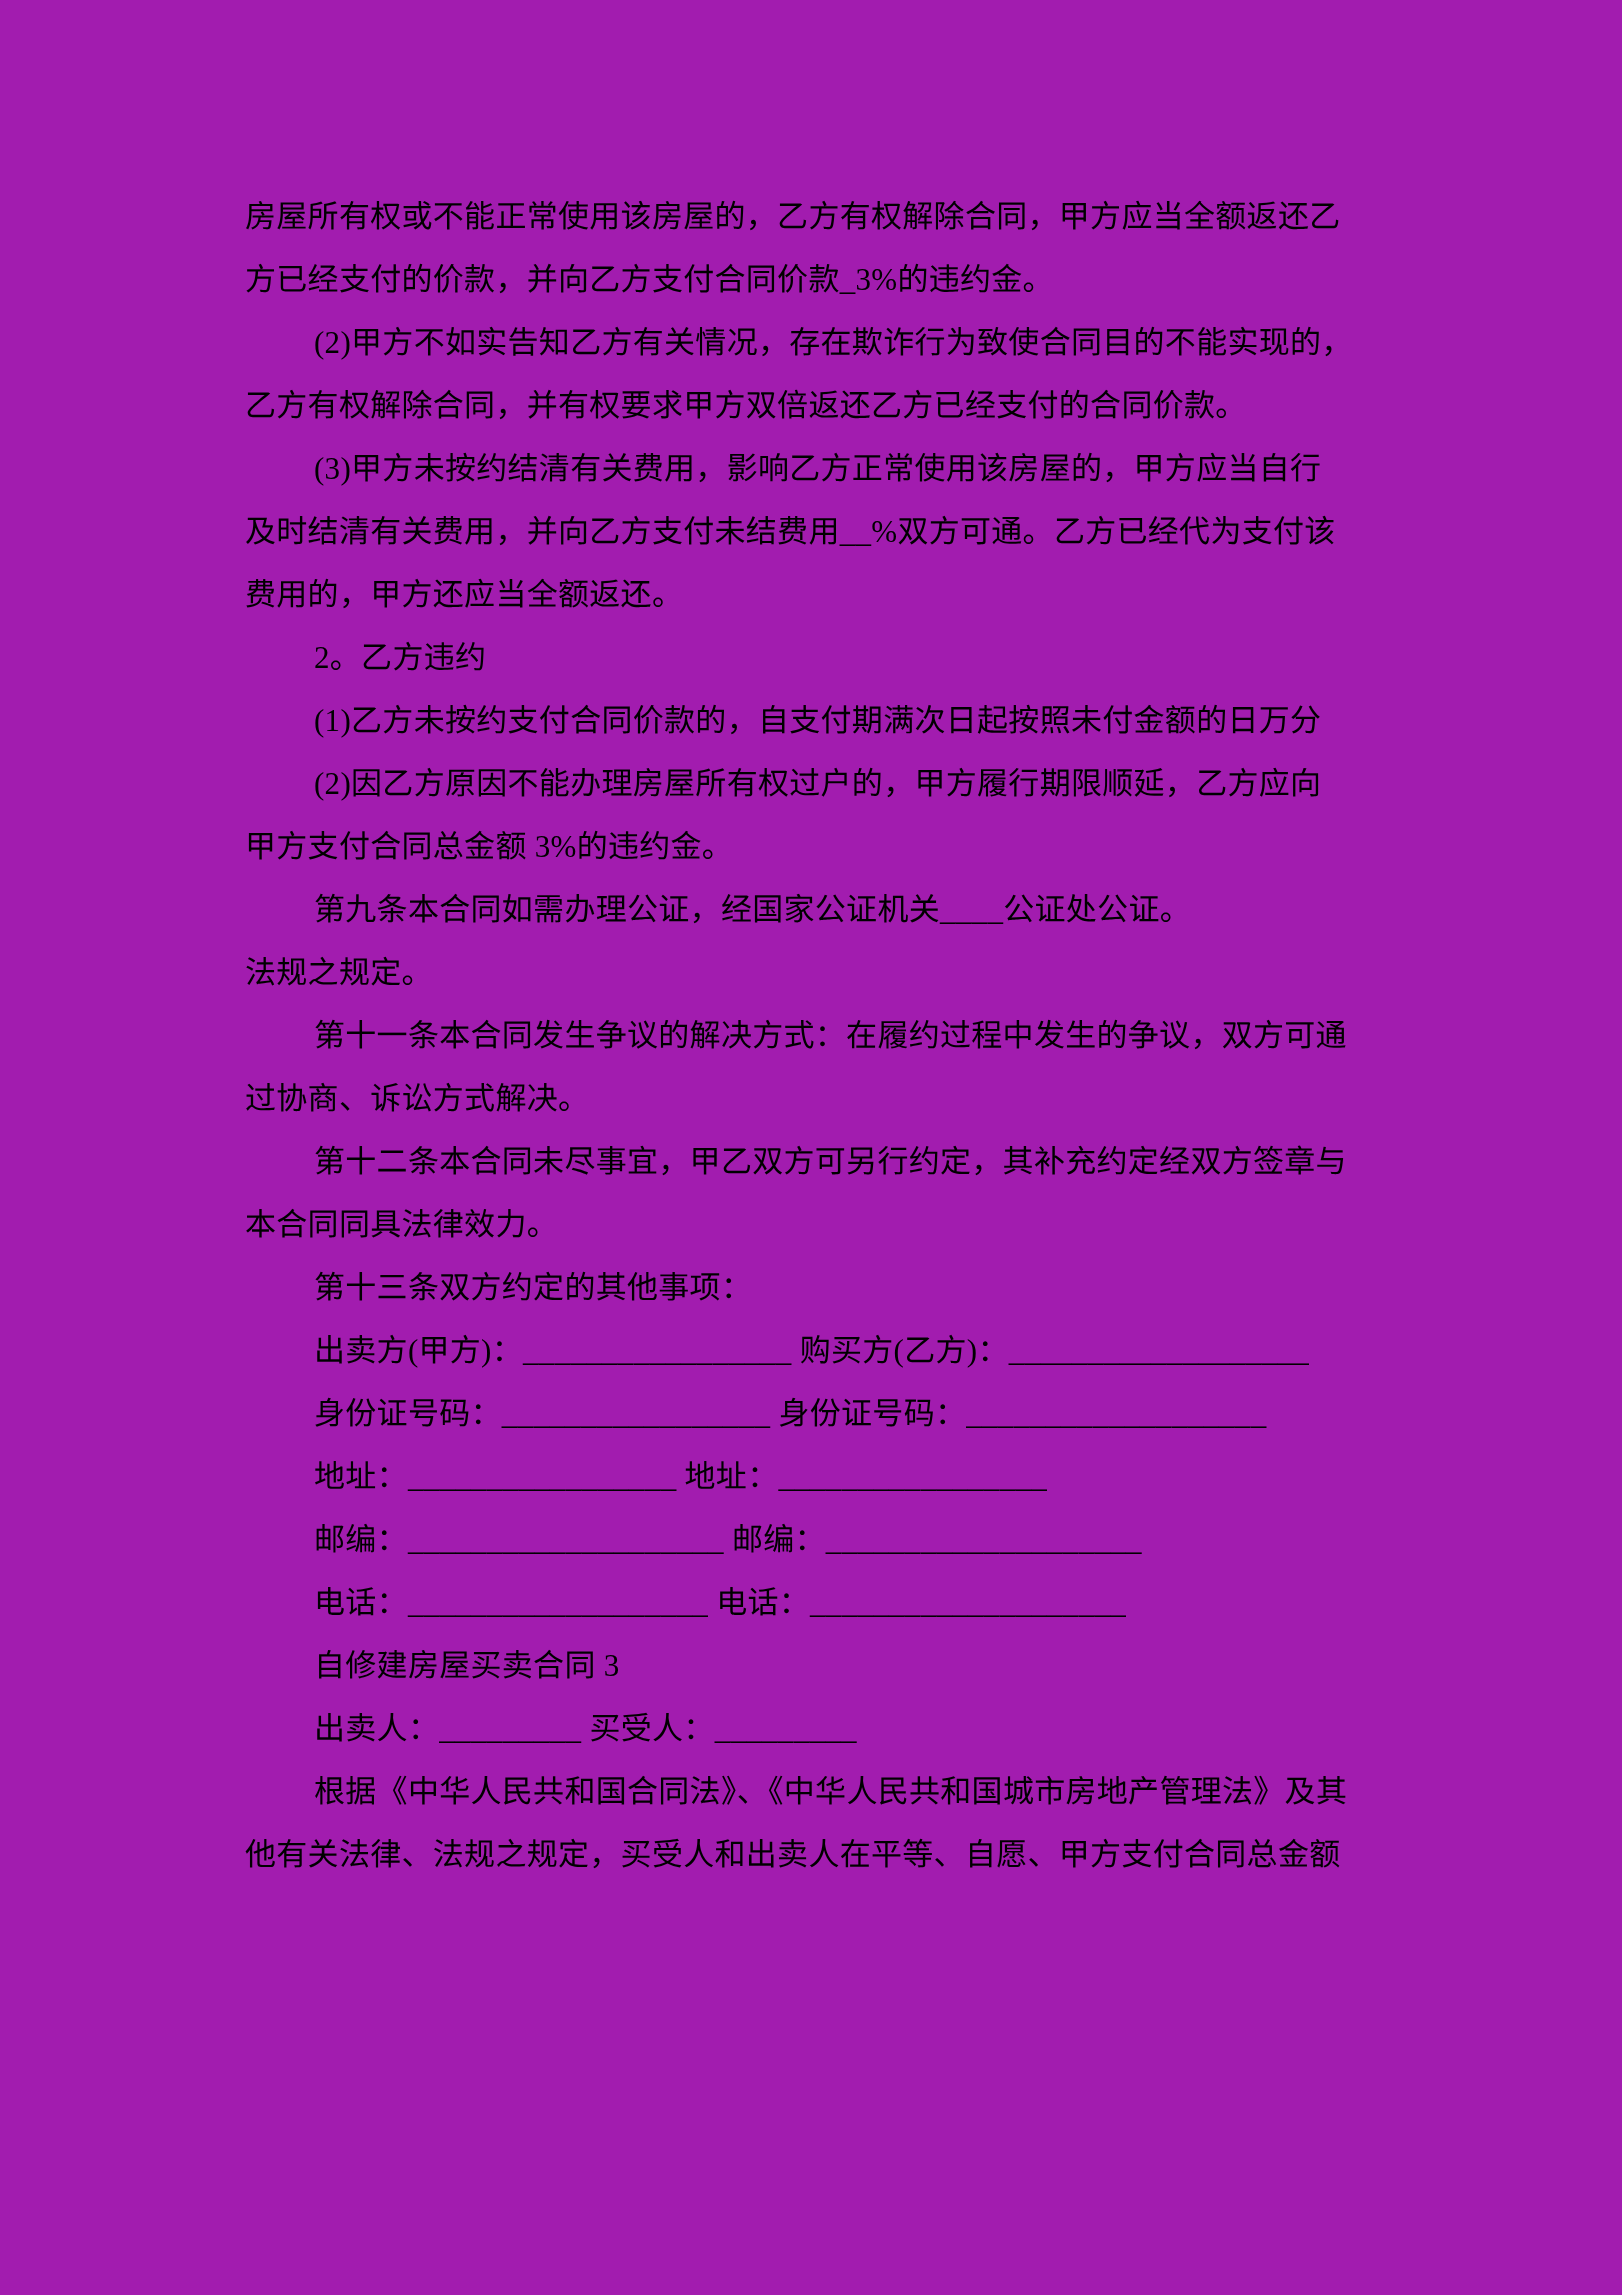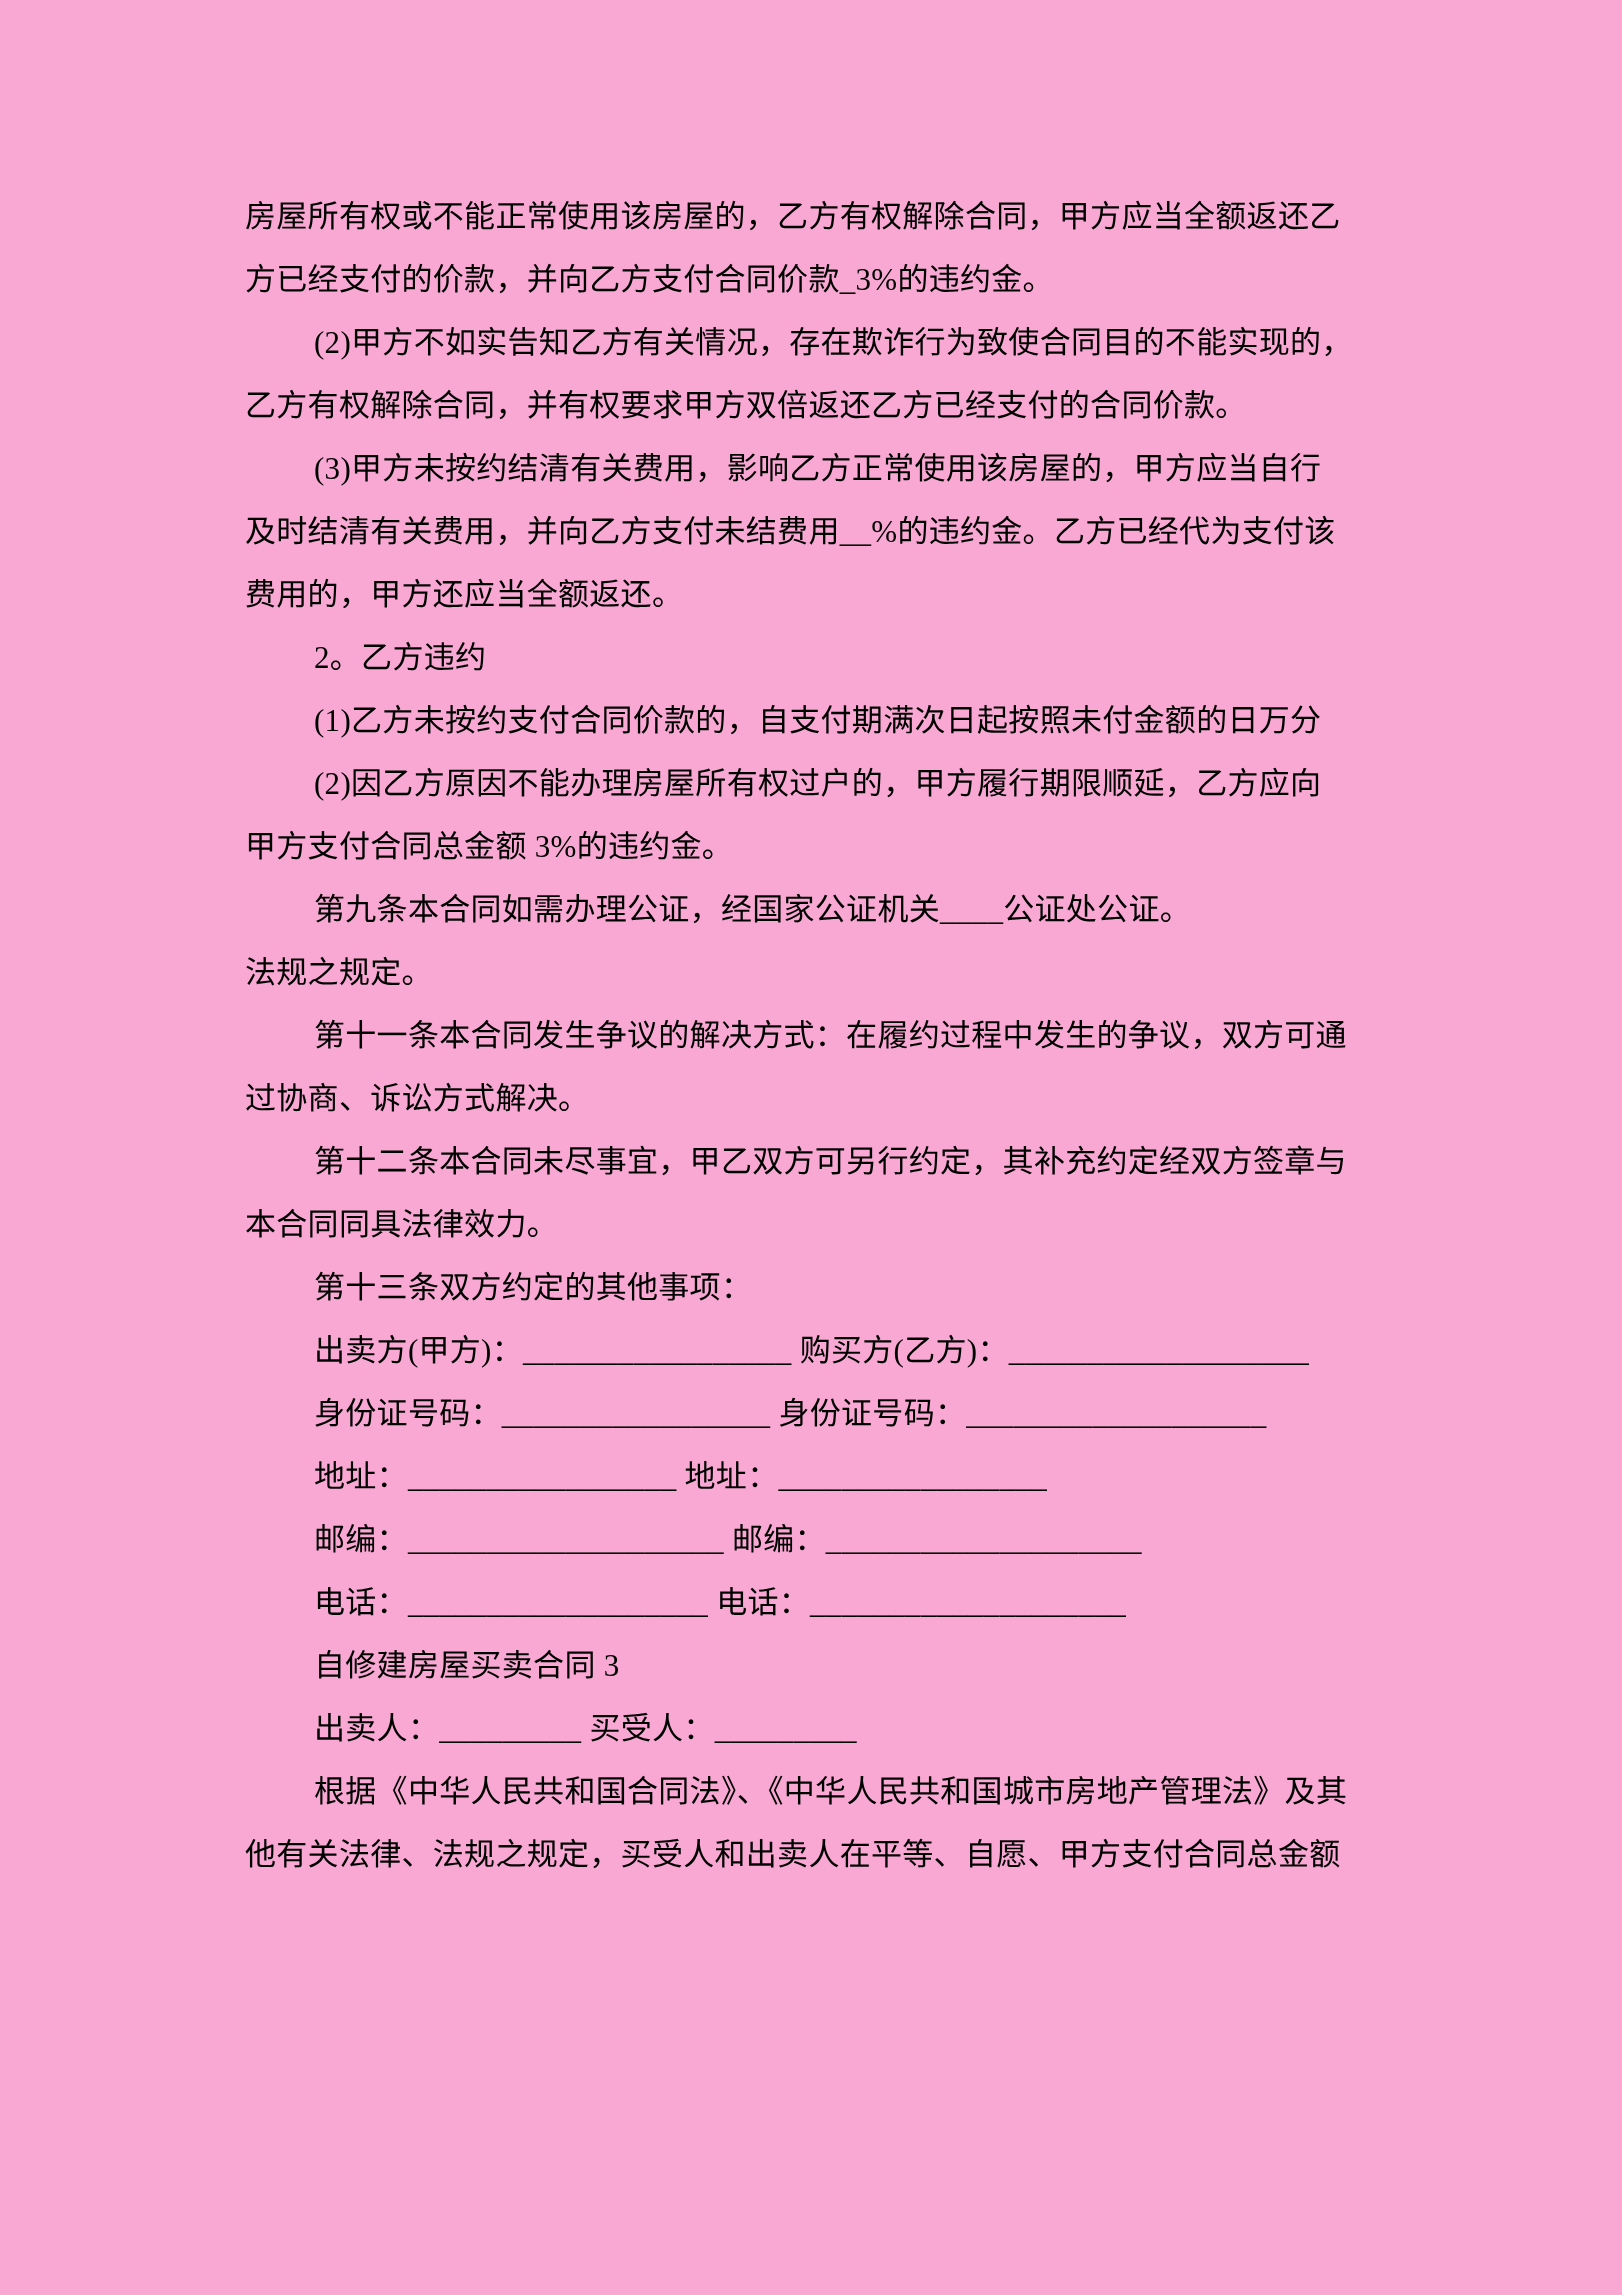--- a/index.html
+++ b/index.html
@@ -29,28 +29,28 @@
     white-space: pre;
     color: #000000;
   }
   .doc-line.indent {
     text-indent: 69px;
   }
 </style>
 </head>
 <body>
 
-<div class="page" style="background: #f9a8d4; color: rgb(0, 0, 0);">
+<div class="page" style="background: #a21caf; color: rgb(0, 0, 0);">
   <div class="doc-text" id="doc-text">
       <div class="doc-line">房屋所有权或不能正常使用该房屋的，乙方有权解除合同，甲方应当全额返还乙</div>
       <div class="doc-line">方已经支付的价款，并向乙方支付合同价款_3%的违约金。</div>
       <div class="doc-line indent">(2)甲方不如实告知乙方有关情况，存在欺诈行为致使合同目的不能实现的，</div>
       <div class="doc-line">乙方有权解除合同，并有权要求甲方双倍返还乙方已经支付的合同价款。</div>
       <div class="doc-line indent">(3)甲方未按约结清有关费用，影响乙方正常使用该房屋的，甲方应当自行</div>
-      <div class="doc-line">及时结清有关费用，并向乙方支付未结费用__%的违约金。乙方已经代为支付该</div>
+      <div class="doc-line">及时结清有关费用，并向乙方支付未结费用__%双方可通。乙方已经代为支付该</div>
       <div class="doc-line">费用的，甲方还应当全额返还。</div>
       <div class="doc-line indent">2。乙方违约</div>
       <div class="doc-line indent">(1)乙方未按约支付合同价款的，自支付期满次日起按照未付金额的日万分</div>
       <div class="doc-line indent">(2)因乙方原因不能办理房屋所有权过户的，甲方履行期限顺延，乙方应向</div>
       <div class="doc-line">甲方支付合同总金额 3%的违约金。</div>
       <div class="doc-line indent">第九条本合同如需办理公证，经国家公证机关____公证处公证。</div>
       <div class="doc-line">法规之规定。</div>
       <div class="doc-line indent">第十一条本合同发生争议的解决方式：在履约过程中发生的争议，双方可通</div>
       <div class="doc-line">过协商、诉讼方式解决。</div>
       <div class="doc-line indent">第十二条本合同未尽事宜，甲乙双方可另行约定，其补充约定经双方签章与</div>

